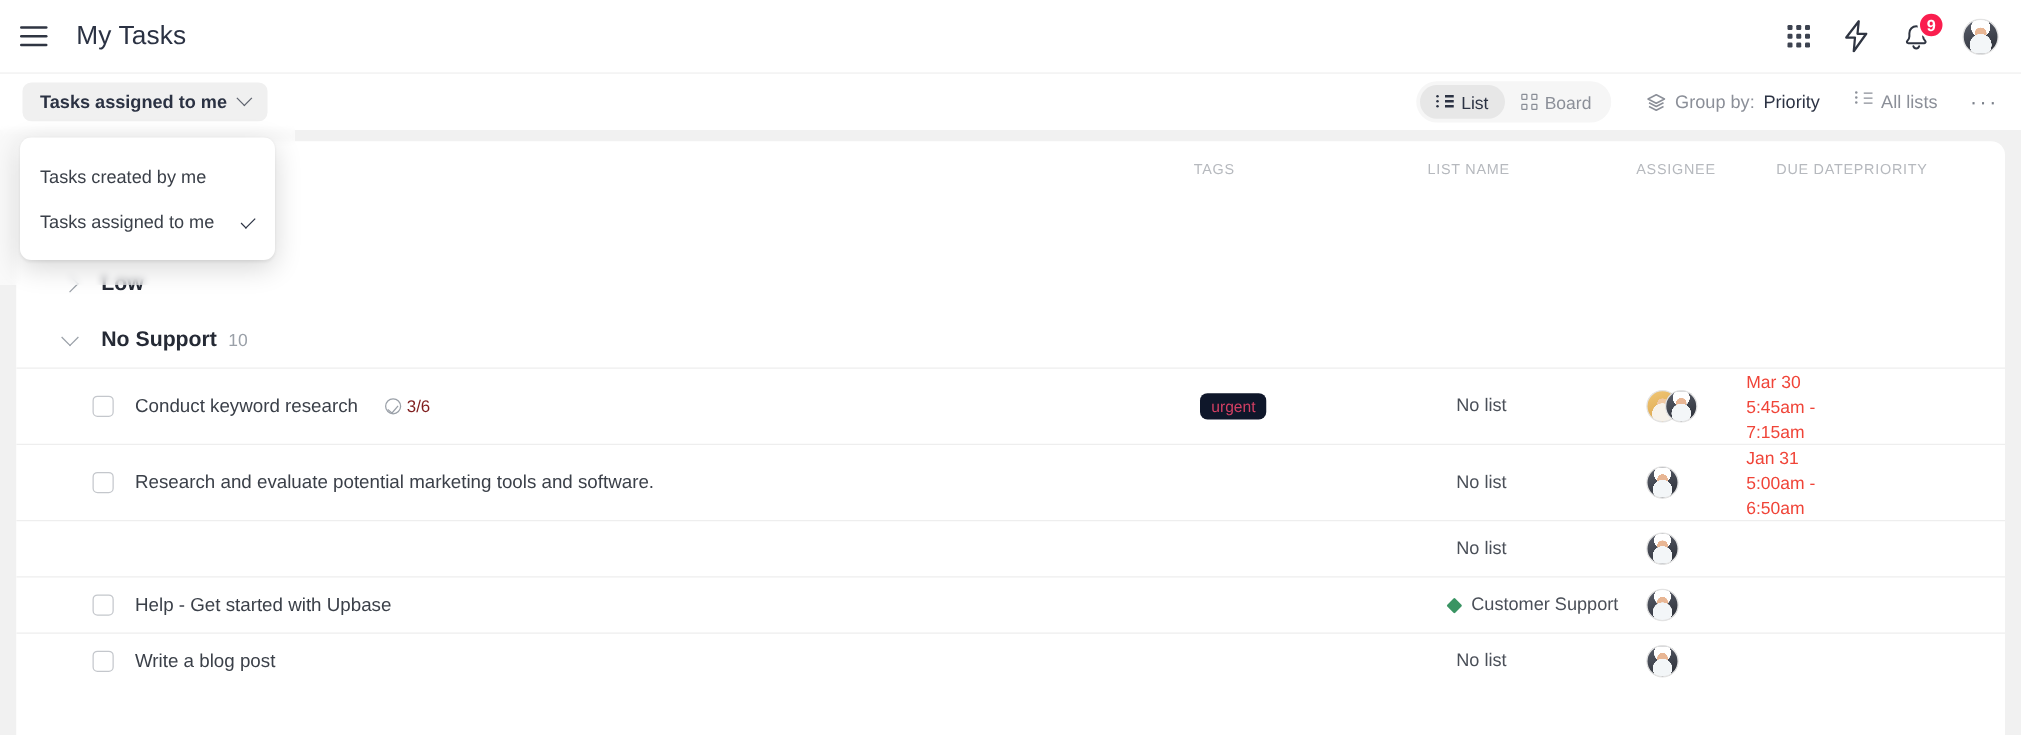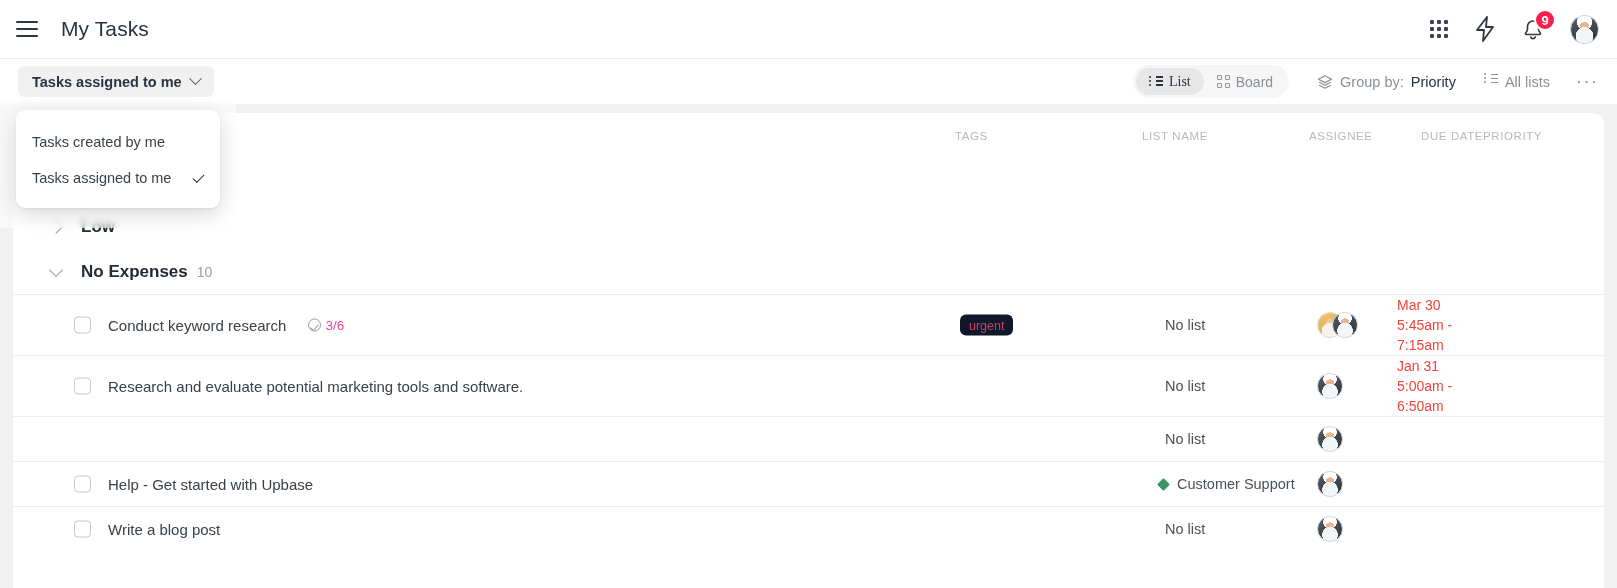--- a/index.html
+++ b/index.html
@@ -118,21 +118,21 @@
     padding: 3px;
     height: 33px;
   }
   .seg-item {
     display: flex; align-items: center; gap: 6px;
     height: 27px; padding: 0 13px;
     border-radius: 14px;
     font-size: 14px; color: #8b8f98;
     cursor: pointer;
   }
-  .seg-item.active { background: #e7e7e7; color: #2b3243; font-weight: 400; font-family: Liberation Serif, serif; }
+  .seg-item.active { background: #e7e7e7; color: #2b3243; font-weight: 400; }
   .tool-link {
     display: flex; align-items: flex-start; gap: 7px;
     font-size: 14.5px; color: #8b8f98;
     margin-left: 28px;
     cursor: pointer;
   }
   .tool-link b { color: #2b3243; font-weight: 400; }
   .dots { letter-spacing: 2px; font-size: 17px; color: #7a7f89; margin-left: 26px; cursor: pointer; line-height: 1; }
 
   .icn { display:inline-flex; align-items:center; justify-content:center; }
@@ -199,21 +199,21 @@
     border: 1.5px solid #c4c7cc;
     border-radius: 4px;
     background: #fff;
     cursor: pointer;
     flex: none;
   }
   .task-name { font-size: 15px; color: #3b4049; margin-left: 17px; white-space: nowrap; }
   .subtask {
     display: flex; align-items: center; gap: 4px;
     margin-left: 22px;
-    font-size: 13.5px; color: #ec4899;
+    font-size: 13.5px; color: #7f1d1d;
   }
   .check-circle { width: 13px; height: 13px; border-radius: 50%; border: 1.4px solid #9aa0a8; position: relative; }
   .check-circle::after {
     content: ""; position: absolute;
     left: 3px; top: 2.6px;
     width: 4px; height: 6.5px;
     border-right: 1.4px solid #9aa0a8; border-bottom: 1.4px solid #9aa0a8;
     transform: rotate(40deg);
   }
 
@@ -392,21 +392,21 @@
     <span class="group-name">Medium</span>
   </div>
 
   <div class="group-row">
     <span class="caret right"></span>
     <span class="group-name">Low</span>
   </div>
 
   <div class="group-row">
     <span class="caret down"></span>
-    <span class="group-name">No Expenses</span>
+    <span class="group-name">No Support</span>
     <span class="group-count">10</span>
   </div>
 
   <div class="task-row tall">
     <div class="cell" style="left:61px">
       <span class="cbx"></span>
       <span class="task-name">Conduct keyword research</span>
       <span class="subtask">
         <span class="check-circle"></span>
         <span>3/6</span>

